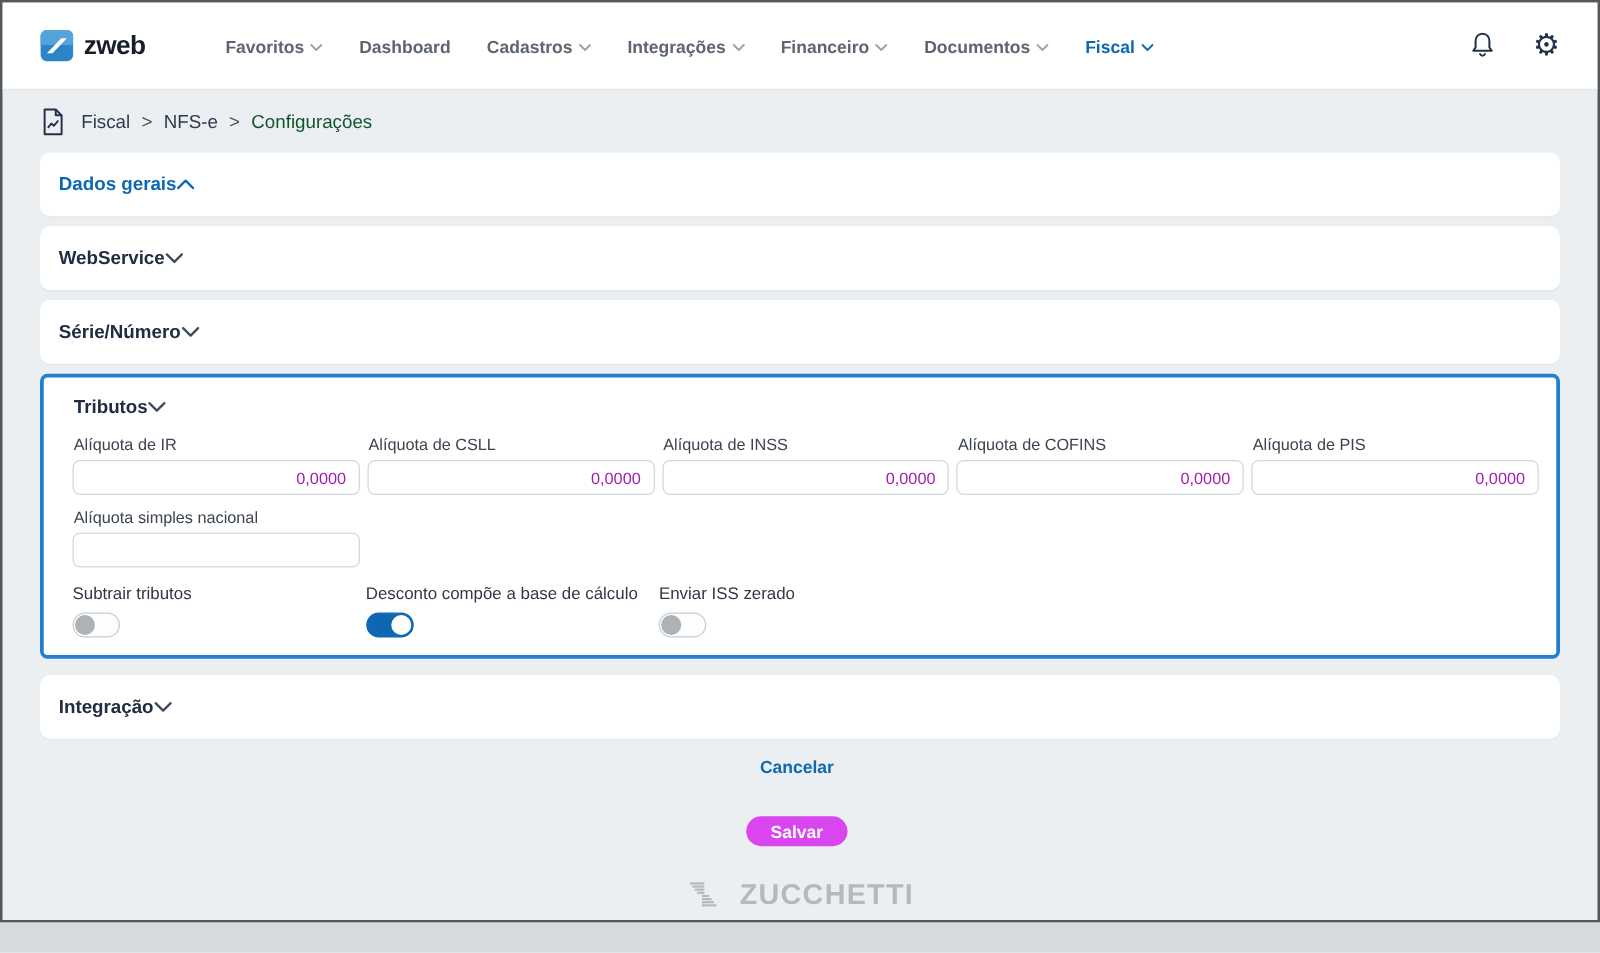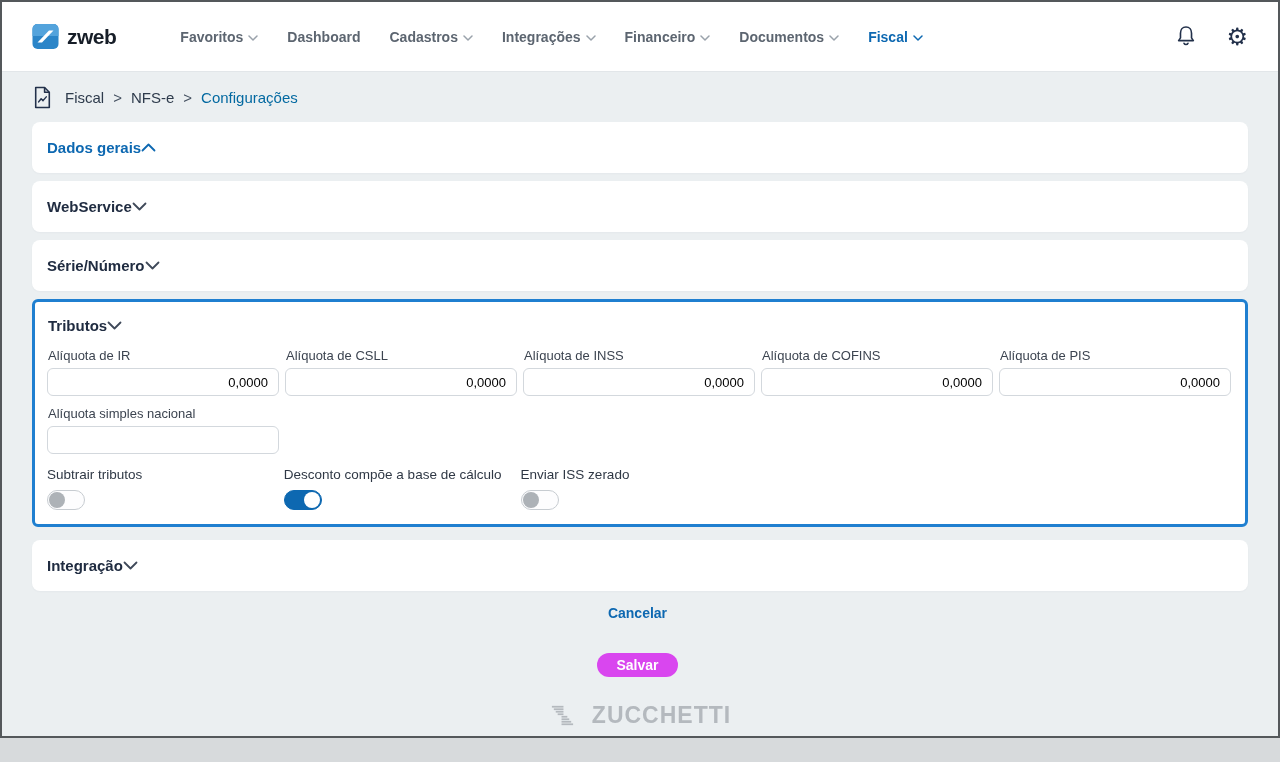--- a/index.html
+++ b/index.html
@@ -40,21 +40,21 @@
 
   
   .breadcrumb-bar{
     height:50px; flex-shrink:0;
     display:flex; align-items:center; gap:9px;
     padding:0 30px;
     font-size:15px; color:#2e3b4c; font-weight:500;
   }
   .breadcrumb-bar .doc-icon{ display:flex; margin-right:3px; }
   .crumb{ cursor:pointer; }
-  .crumb.current{ color:#0369a1;text-align:right; }
+  .crumb.current{ color:#14532d;text-align:right; }
   .crumb-sep{ color:#445060; font-weight:400; }
 
   
   .content{ padding:0 30px; flex:1; }
 
   .panel{
     background:#ffffff; border-radius:8px; margin-bottom:8px;
     box-shadow:0 1px 2px rgba(25,40,60,0.03);
   }
   .panel-header{
@@ -65,36 +65,36 @@
   .chev{ display:flex; color:#3f4959; }
   .panel.active .panel-title{ color:#0d68b1; }
   .panel.active .chev{ color:#0d68b1; transform:rotate(180deg); }
 
   
   .section-tributos{
     background:#ffffff;
     border:3px solid #1f7fd0;
     border-radius:6px;
     margin-bottom:13px;
-    padding:0 11px 14px 9px;
+    padding:0 11px 14px 20px;
   }
   .section-tributos .panel-header{ height:46px; padding:0 5px 0 4px; }
   .fields-grid{
     display:grid; grid-template-columns:repeat(5,1fr); column-gap:6px;
     padding:0 3px;
   }
   .field label{
     display:block; font-size:13px; color:#3c4450;
     margin:0 0 5px 1px; font-weight:400;
   }
   .field input{
     width:100%; height:28px;
     border:1px solid #d3d8dd; border-radius:6px;
     padding:0 10px; text-align:right;
-    font-size:13px; color:#000000; background:#fff;
+    font-size:13px; color:#a21caf; background:#fff;
     font-family:inherit; outline:none;
   }
   .row2{ margin-top:10px; }
   .toggles-grid{
     display:grid; grid-template-columns:repeat(5,1fr);
     margin-top:13px; padding:0 3px;
   }
   .toggle-cell{
     display:flex; flex-direction:column; align-items:flex-start; gap:8px;
     font-size:13.5px; font-weight:500; color:#2f3845;

